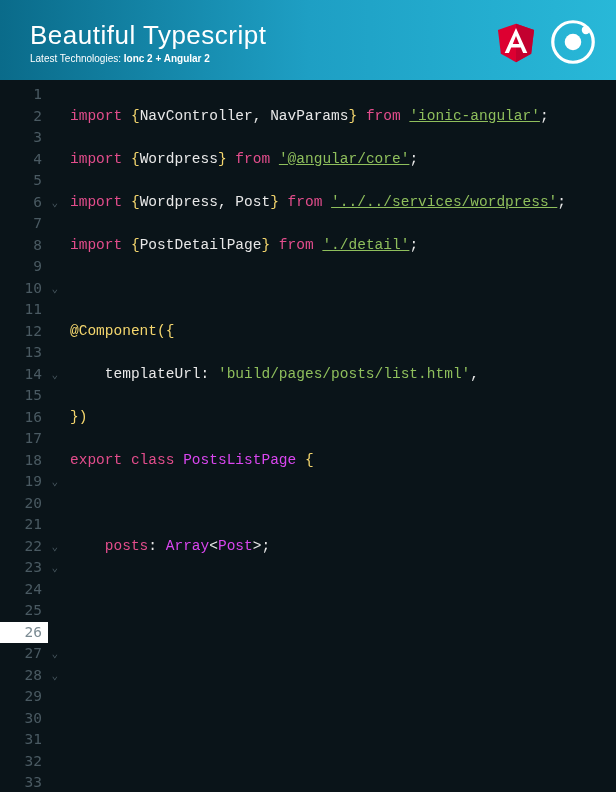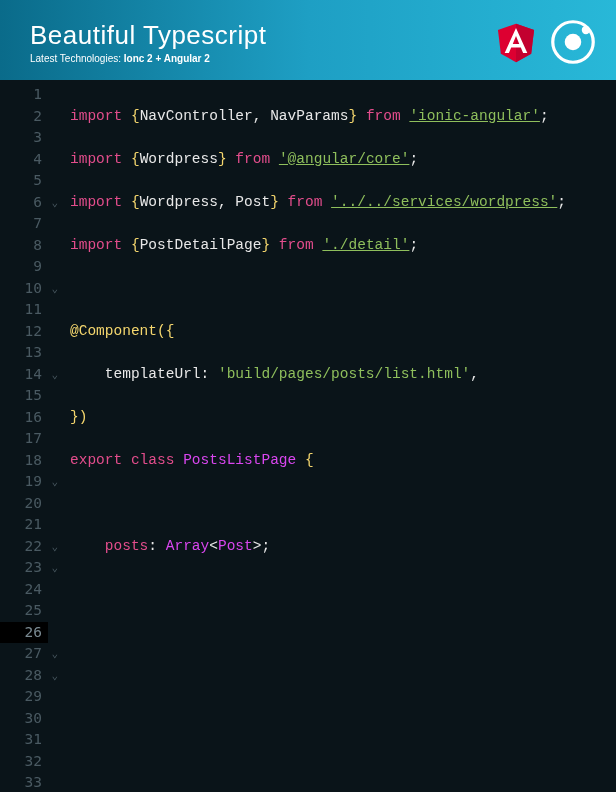--- a/index.html
+++ b/index.html
@@ -43,21 +43,21 @@
   flex-shrink: 0;
 }
 .gutter .ln { padding-right: 6px; position: relative; }
 .gutter .ln.fold::after {
   content: '⌄';
   position: absolute;
   right: -10px;
   font-size: 11px;
   color: #4a5a62;
 }
-.gutter .ln.hl { background: #000000; color: #7a8a92; }
+.gutter .ln.hl { background: #ffffff; color: #7a8a92; }
 .code {
   flex: 1;
   padding-top: 4px;
   padding-left: 22px;
   white-space: pre;
   color: #d0d0d0;
   overflow: hidden;
   font-family: Liberation Mono, monospace;
 }
 .kw { color: #e34d8c; }

